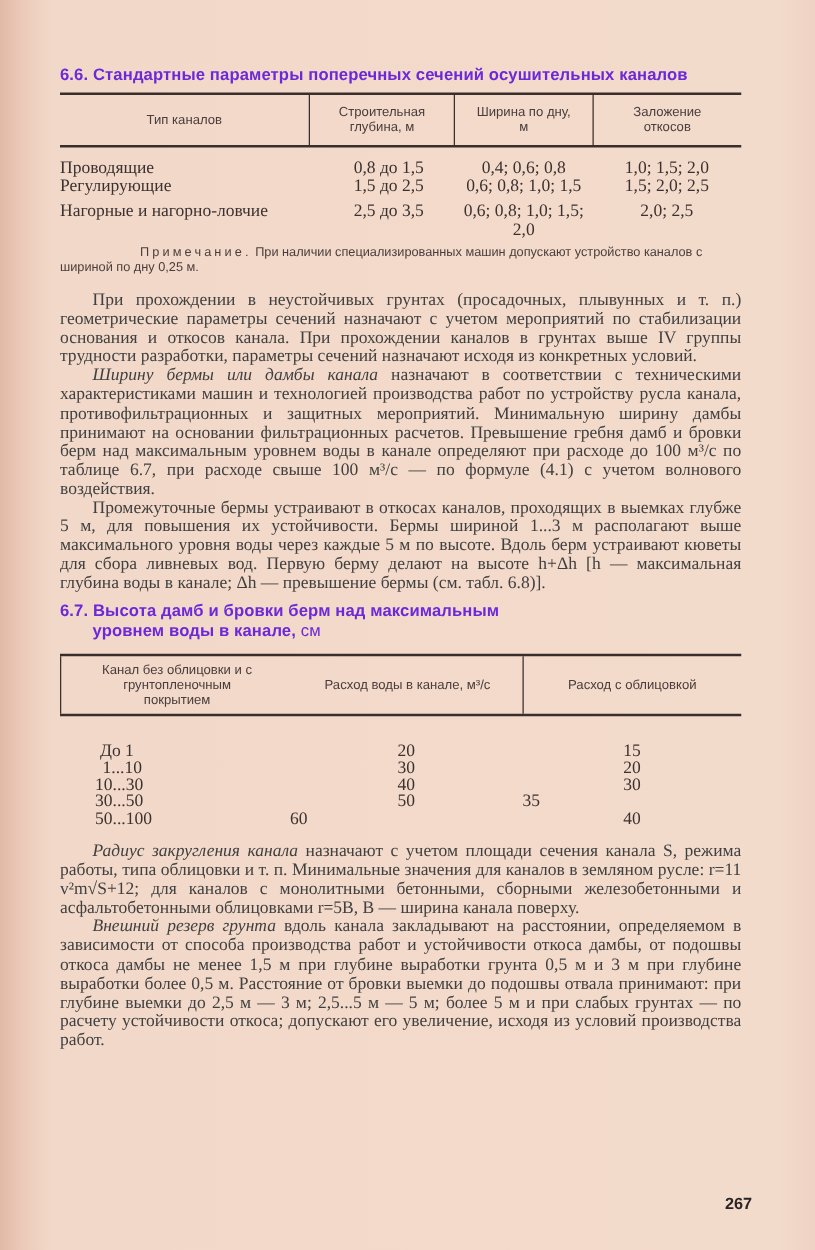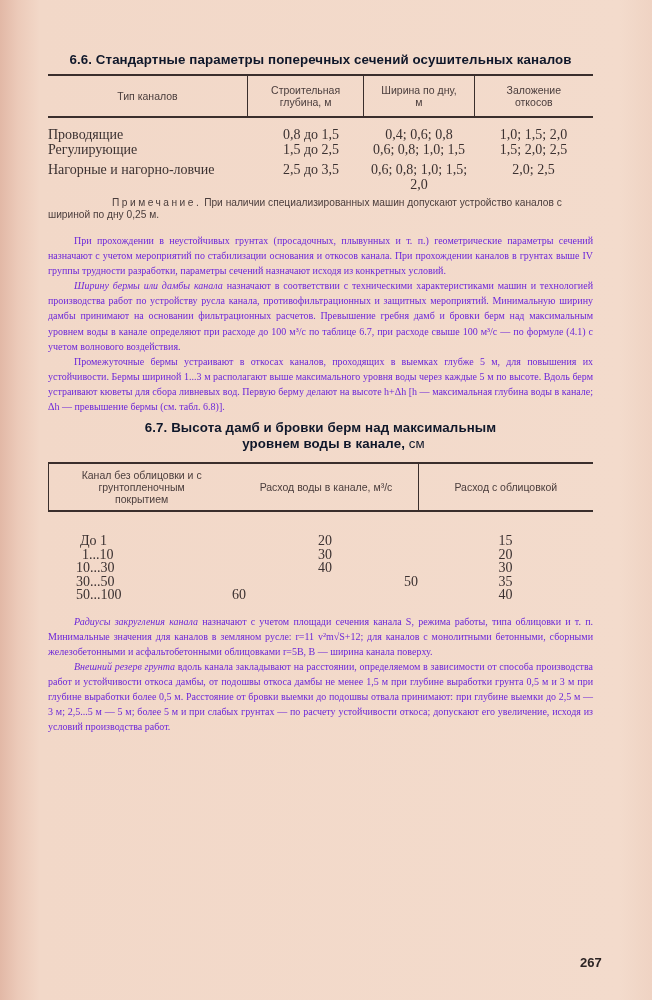--- a/index.html
+++ b/index.html
@@ -8,30 +8,30 @@
     background: #f1d6c6;
     background-image: linear-gradient(90deg, #e2b8a6 0px, #eccab9 18px, #f2d8c8 40px, #f3dbcc 620px, #efd3c3 652px);
     font-family: "Liberation Serif", serif;
     color: #3a2f2e;
     position: relative;
   }
   .page { position: absolute; left: 48px; top: 52px; width: 545px; }
   .tbl-title {
     font-family: "Liberation Sans", sans-serif;
     font-weight: bold; font-size: 13.3px; letter-spacing: 0.1px;
-    color: #0f172a; line-height: 16px; margin: 0; text-align: center;
+    color: #6d28d9; line-height: 16px; margin: 0;
   }
   .rule { border-top: 2px solid #3a2e2c; }
   .thead { display: flex; height: 40px; align-items: center;
     font-family: "Liberation Sans", sans-serif; font-size: 10.5px; color: #4a3d3c; line-height: 12px; }
   .thead .c { text-align: center; height: 100%; display: flex; align-items: center; justify-content: center; }
   .thead .sep { border-left: 1.5px solid #3a2e2c; }
   .trows { font-size: 14px; line-height: 14.5px; color: #3b3131; }
   .row { display: flex; }
-  .p { font-size: 10px; line-height: 15.1px; text-align: justify; margin: 0; color: #6d28d9; }
+  .p { font-size: 14px; line-height: 15.1px; text-align: justify; margin: 0; color: #404040; }
   .indent { text-indent: 26px; }
   .it { font-style: italic; }
   .note { font-family: "Liberation Sans", sans-serif; font-size: 10.2px; line-height: 12px; color: #4a3d3c; margin: 3px 0 0 0; }
   .note .sp { letter-spacing: 2.5px; margin-left: 38px; }
   .pageno { position: absolute; left: 580px; top: 955px; font-family: "Liberation Sans", sans-serif; font-weight: bold; font-size: 13px; color: #2c2424; }
 </style>
 </head>
 <body>
 
 <div class="page">
@@ -116,28 +116,28 @@
       <div style="width:186px;text-align:center">30</div>
       <div style="width:175px;text-align:center">20</div>
     </div>
     <div class="row">
       <div style="width:184px;padding-left:28px;box-sizing:border-box">10...30</div>
       <div style="width:186px;text-align:center">40</div>
       <div style="width:175px;text-align:center">30</div>
     </div>
     <div class="row">
       <div style="width:184px;padding-left:28px;box-sizing:border-box">30...50</div>
-      <div style="width:186px;text-align:right">50</div>
-      <div style="width:175px;text-align:center">35</div>
+      <div style="width:186px;text-align:center">50</div>
+      <div style="width:175px;">35</div>
     </div>
     <div class="row">
       <div style="width:184px;padding-left:28px;box-sizing:border-box">50...100</div>
       <div style="width:186px;">60</div>
       <div style="width:175px;text-align:center">40</div>
     </div>
   </div>
 
   <div style="height:12px"></div>
-  <p class="p indent"><span class="it">Радиусы закругления канала</span><span> назначают с учетом площади сечения канала S, режима работы, типа облицовки и т. п. Минимальные значения для каналов в земляном русле: r=11 v²m√S+12; для каналов с монолитными бетонными, сборными железобетонными и асфальтобетонными облицовками r=5B, B — ширина канала поверху.</span></p>
+  <p class="p indent"><span class="it">Радиус закругления канала</span><span> назначают с учетом площади сечения канала S, режима работы, типа облицовки и т. п. Минимальные значения для каналов в земляном русле: r=11 v²m√S+12; для каналов с монолитными бетонными, сборными железобетонными и асфальтобетонными облицовками r=5B, B — ширина канала поверху.</span></p>
   <p class="p indent"><span class="it">Внешний резерв грунта</span><span> вдоль канала закладывают на расстоянии, определяемом в зависимости от способа производства работ и устойчивости откоса дамбы, от подошвы откоса дамбы не менее 1,5 м при глубине выработки грунта 0,5 м и 3 м при глубине выработки более 0,5 м. Расстояние от бровки выемки до подошвы отвала принимают: при глубине выемки до 2,5 м — 3 м; 2,5...5 м — 5 м; более 5 м и при слабых грунтах — по расчету устойчивости откоса; допускают его увеличение, исходя из условий производства работ.</span></p>
 </div>
 
 <div class="pageno">267</div>
 
 </body></html>

